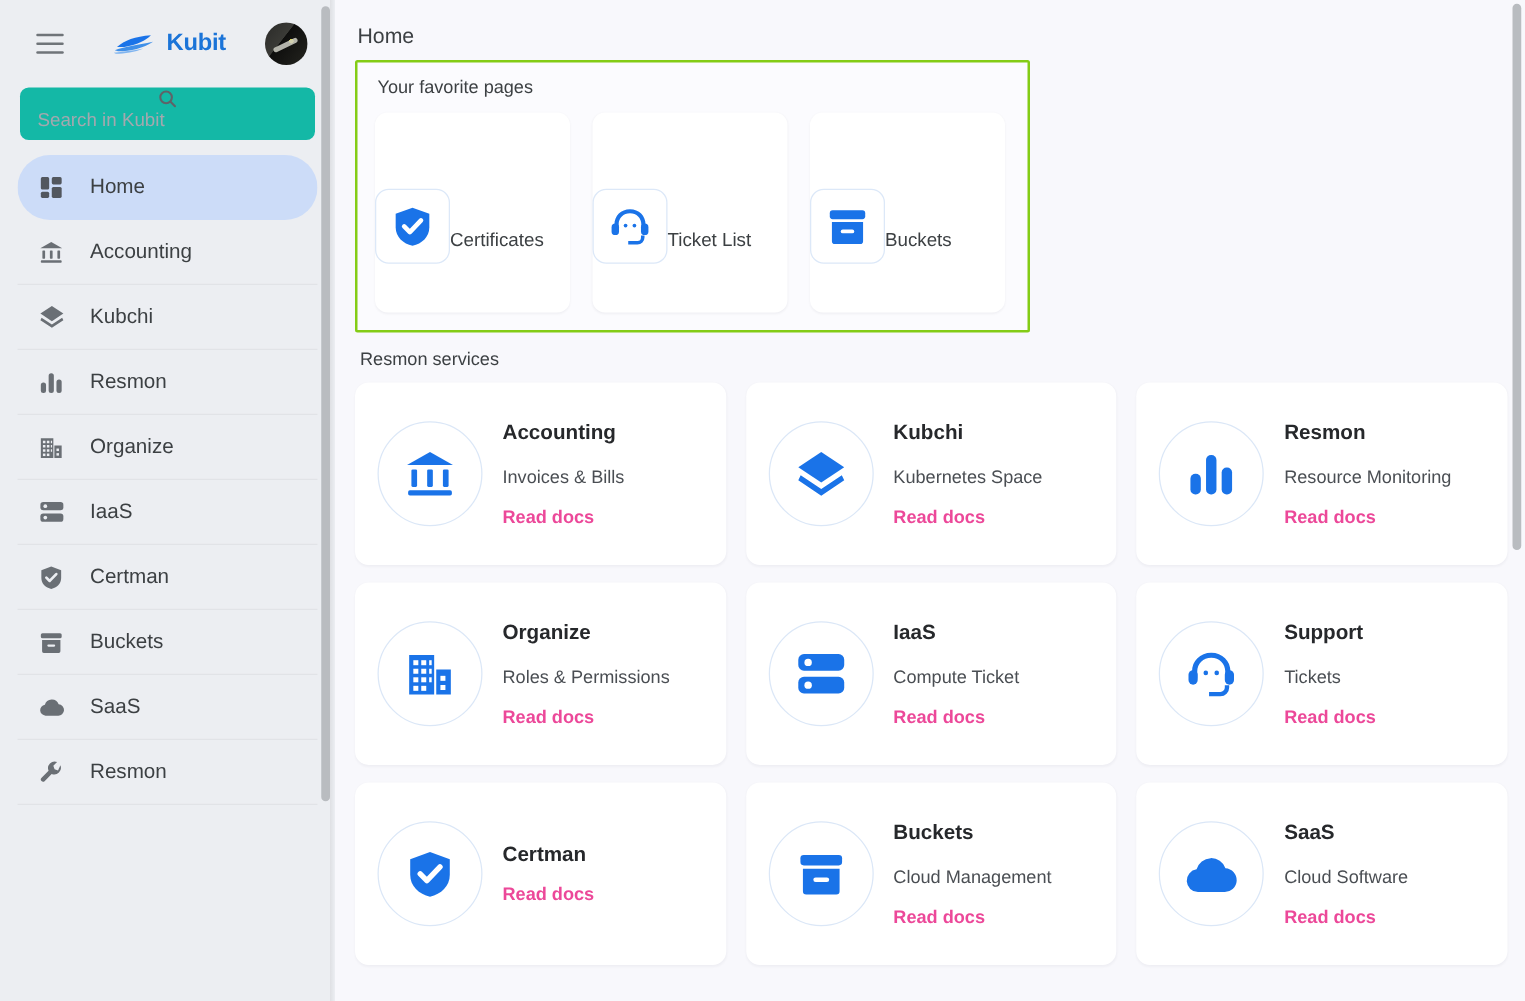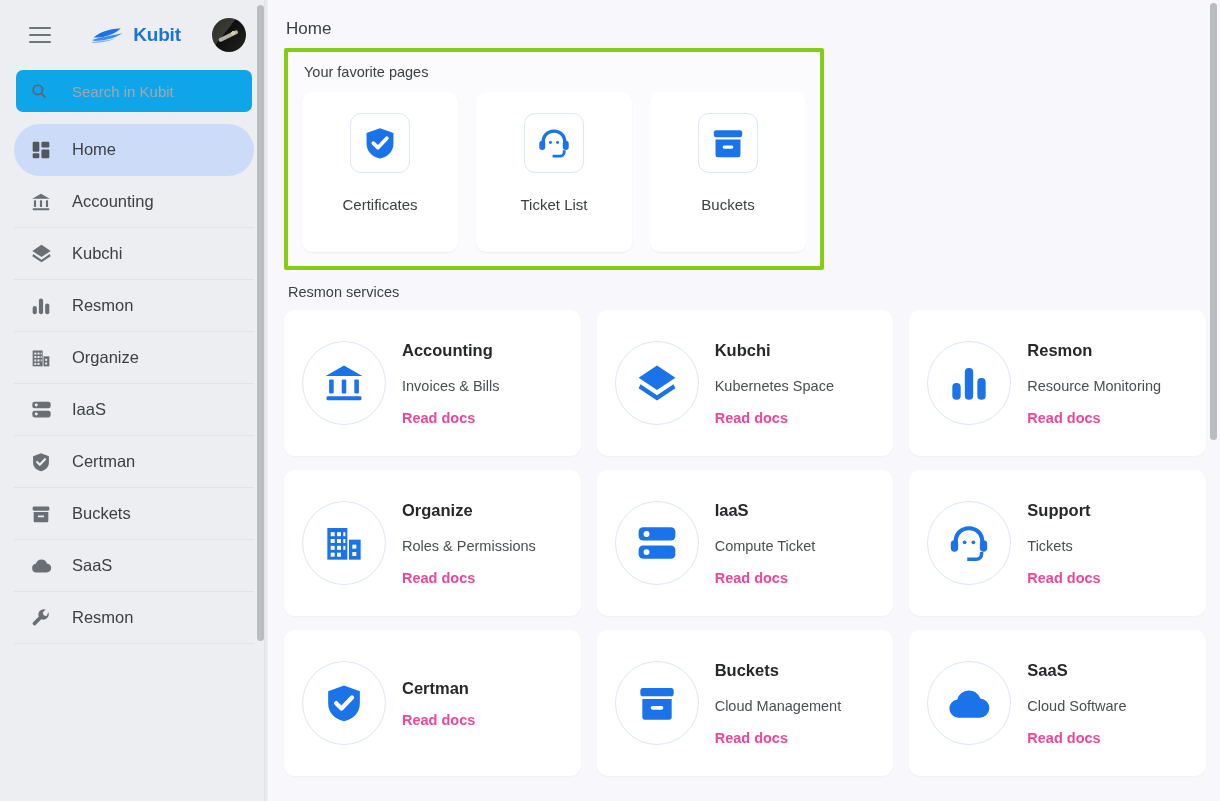--- a/index.html
+++ b/index.html
@@ -54,23 +54,24 @@
     position: relative; overflow: hidden;
   }
   .avatar::after {
     content:""; position:absolute; left:18%; top:46%;
     width:62%; height:13%; background:#cfcfc4; transform: rotate(-26deg);
     border-radius:2px; opacity:.85;
   }
 
   .search-wrap { padding: 0 16px; }
   .search-box {
-    height: 42px; background: #0ea5e9; border-radius: 7px;
-    display: flex; align-items: center; gap: 24px; padding: 0 14px;
+    height: 42px; background: #14b8a6; border-radius: 7px;
+    display: flex; align-items: center; gap: 0; padding: 0 14px;
     cursor: text;
+    flex-direction: column;
   }
   .search-box svg { flex: 0 0 18px; }
   .search-input {
     border: none; outline: none; background: transparent;
     font-family: "Liberation Sans", sans-serif;
     font-size: 15px; color: #3c4043; width: 100%;
   }
   .search-input::placeholder { color: #a4a8ae; }
 
   .nav { margin-top: 12px; padding: 0 14px; }
@@ -105,33 +106,33 @@
   }
   .page-title {
     font-size: 17px; color: #3c4043; padding: 19px 0 0 18px;
     height: 48px;
   }
   .content { padding: 0 14px 0 16px; }
 
   
   .fav-section {
     background: #fbfbfe;
-    border: 4px solid #84cc16;
+    border: 2px solid #84cc16;
     padding: 10px 14px 14px 14px;
     width: 540px;
     margin-left: 0;
     border-radius: 2px;
   }
   .section-label {
     font-size: 14.5px; color: #3c4043; padding: 2px 0 12px 2px;
   }
   .fav-grid { display: flex; gap: 18px; }
   .fav-card {
     width: 156px; height: 160px; background: #fff; border-radius: 10px;
-    display: flex; flex-direction: column; align-items: center;
+    display: flex; align-items: center;
     justify-content: flex-start; padding-top: 21px; cursor: pointer;
     box-shadow: 0 1px 2px rgba(16,24,40,.05);
   }
   .fav-icon-box {
     width: 60px; height: 60px; border: 1px solid #dce8f8; border-radius: 11px;
     display: flex; align-items: center; justify-content: center;
     background: #fff;
   }
   .fav-label { margin-top: 23px; font-size: 15px; color: #3c4043; }
 

